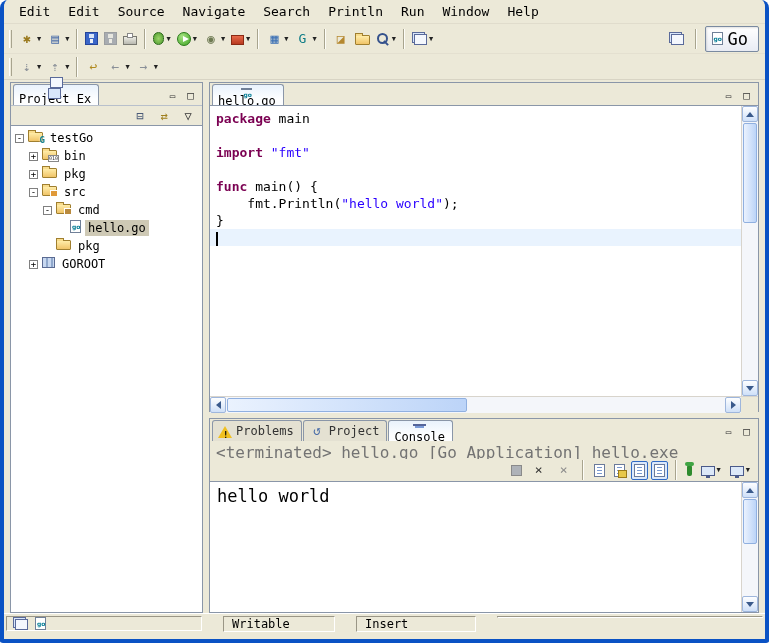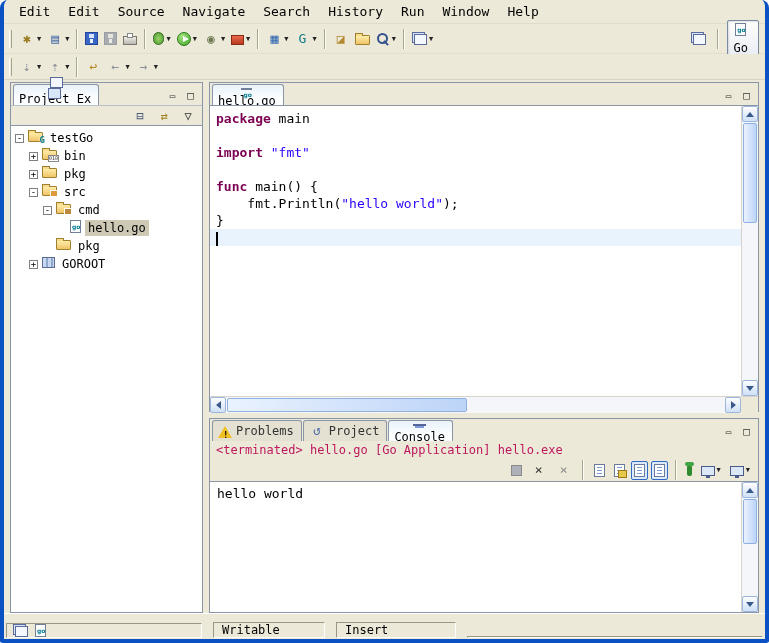--- a/index.html
+++ b/index.html
@@ -81,23 +81,23 @@
   .i-monitor{width:14px;height:10px;background:#DCE8F8;border:1px solid #4A5A8A;position:relative;margin-top:1px;}
   .i-monitor::after{content:"";position:absolute;left:4px;right:4px;bottom:-3px;height:2px;background:#4A5A8A;}
   .i-warn{width:0;height:0;border-left:7px solid transparent;border-right:7px solid transparent;
     border-bottom:12px solid #F0C020;position:relative;margin-top:2px;}
   .i-warn::after{content:"!";position:absolute;left:-2px;top:1px;font-size:9px;font-weight:bold;color:#000;}
   .i-console{width:13px;height:10px;background:#F0F5FC;border:1px solid #55659A;position:relative;}
   .i-console::before{content:"";position:absolute;top:1px;left:1px;right:1px;height:2px;background:#7A9AD8;}
 
   
   .persp-area{display:flex;align-items:center;gap:4px;padding-right:2px;}
-  .persp-btn{display:flex;align-items:center;gap:5px;padding:2px 10px 2px 6px;font-size:12px;
+  .persp-btn{display:flex;align-items:center;gap:5px;padding:2px 10px 2px 6px;font-size:17px;
     border:1px solid #7A8AA0;border-radius:2px;background:linear-gradient(#FFFFFF,#E9ECF4);
-    box-shadow:inset 1px 1px 2px rgba(0,0,0,.12);font-family:inherit;flex-direction:column;}
+    box-shadow:inset 1px 1px 2px rgba(0,0,0,.12);font-family:inherit;}
 
   
   .main{flex:1;min-height:0;display:flex;padding:2px 6px 0 6px;background:#ECE9D8;}
   .part{background:#ECE9D8;border:1px solid #8A96A8;display:flex;flex-direction:column;min-height:0;}
   .explorer-part{width:193px;flex:none;}
   .sash-v{width:6px;flex:none;}
   .sash-h{height:6px;flex:none;}
   .right-col{flex:1;min-width:0;display:flex;flex-direction:column;}
   .editor-part{height:330px;flex:none;}
   .console-part{flex:1;}
@@ -167,49 +167,49 @@
   .vscroll .sb-thumb{left:1px;right:1px;}
   .hscroll .sb-thumb{top:1px;bottom:1px;}
   .arr{width:0;height:0;}
   .arr.up{border-left:4px solid transparent;border-right:4px solid transparent;border-bottom:5px solid #3A5A8C;}
   .arr.down{border-left:4px solid transparent;border-right:4px solid transparent;border-top:5px solid #3A5A8C;}
   .arr.left{border-top:4px solid transparent;border-bottom:4px solid transparent;border-right:5px solid #3A5A8C;}
   .arr.right{border-top:4px solid transparent;border-bottom:4px solid transparent;border-left:5px solid #3A5A8C;}
   .sb-corner{width:17px;height:17px;flex:none;background:#ECE9D8;}
 
   
-  .console-status{height:18px;flex:none;padding:2px 6px;font-size:12px;color:#be185d;background:#ECE9D8;}
+  .console-status{height:18px;flex:none;padding:2px 6px;font-size:16px;color:#737373;background:#ECE9D8;}
   .console-toolbar{height:22px;flex:none;display:flex;justify-content:flex-end;align-items:center;
     gap:3px;padding:0 5px;background:#ECE9D8;}
   .console-body{flex:1;min-height:0;display:flex;border-top:1px solid #8A96A8;background:#fff;}
-  .console-text{flex:1;padding:4px 7px;font-size:13px;white-space:pre;color:#000;}
-
-  
-  .statusbar{height:26px;flex:none;display:flex;align-items:flex-end;background:#ECE9D8;
-    border-top:1px solid #fff;padding:2px 2px 1px 2px;gap:11px;}
+  .console-text{flex:1;padding:4px 7px;font-size:17px;white-space:pre;color:#000;}
+
+  
+  .statusbar{height:26px;flex:none;display:flex;align-items:flex-start;background:#ECE9D8;
+    border-top:1px solid #fff;padding:2px 2px 1px 2px;gap:21px;}
   .sb-cell{border:1px solid;border-color:#9a9686 #fff #fff #9a9686;display:flex;align-items:center;
     padding:0 8px;font-size:12px;color:#000;}
   .sb-first{width:196px;gap:7px;padding:0 6px;}
   .sb-w{width:112px;}
   .sb-i{width:120px;}
   .sb-rest{flex:1;}
 </style>
 </head>
 <body>
 
 <div class="window">
 
 
   <div class="menubar">
       <span class="menu-item">Edit</span>
       <span class="menu-item">Edit</span>
       <span class="menu-item">Source</span>
       <span class="menu-item">Navigate</span>
       <span class="menu-item">Search</span>
-      <span class="menu-item">History</span>
+      <span class="menu-item">Println</span>
       <span class="menu-item">Run</span>
       <span class="menu-item">Window</span>
       <span class="menu-item">Help</span>
     </div>
 
   <div class="toolbar tb1">
     <div class="tb-left">
         <span class="grip"></span>
         <span class="tbtn">
           <span class="ticon " style="color: rgb(154, 122, 30);">✱</span>

